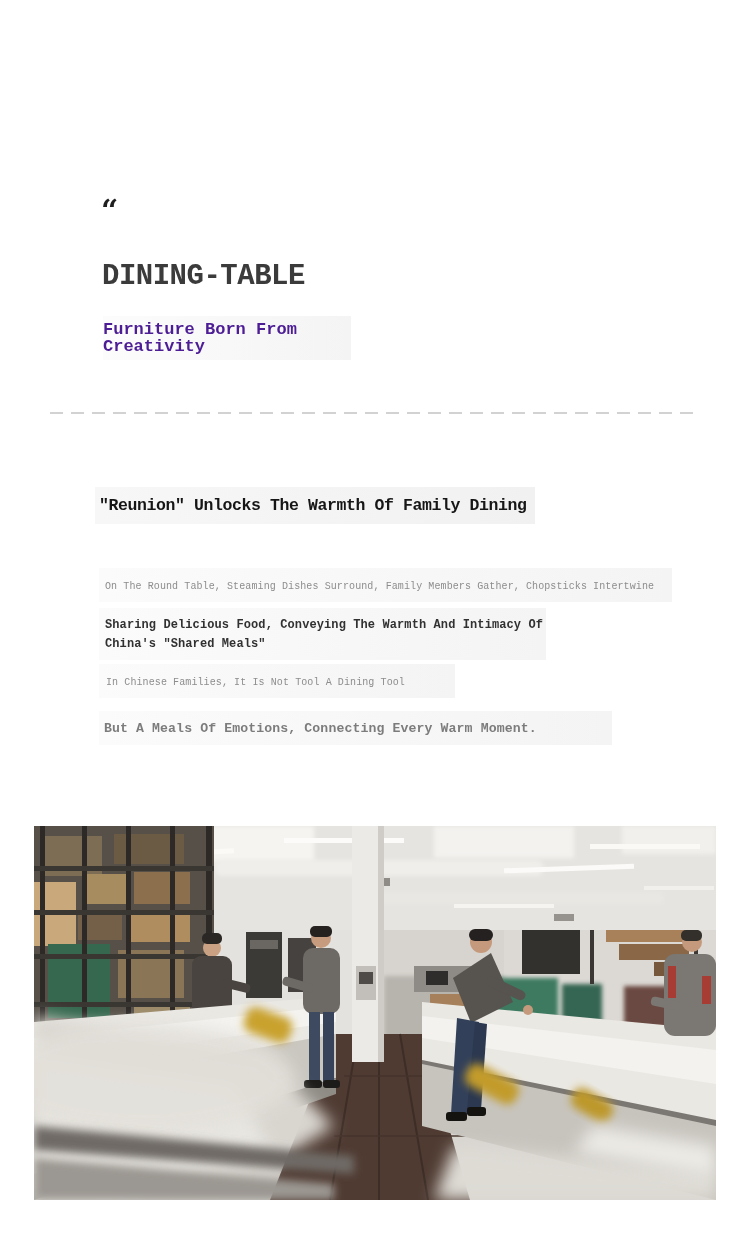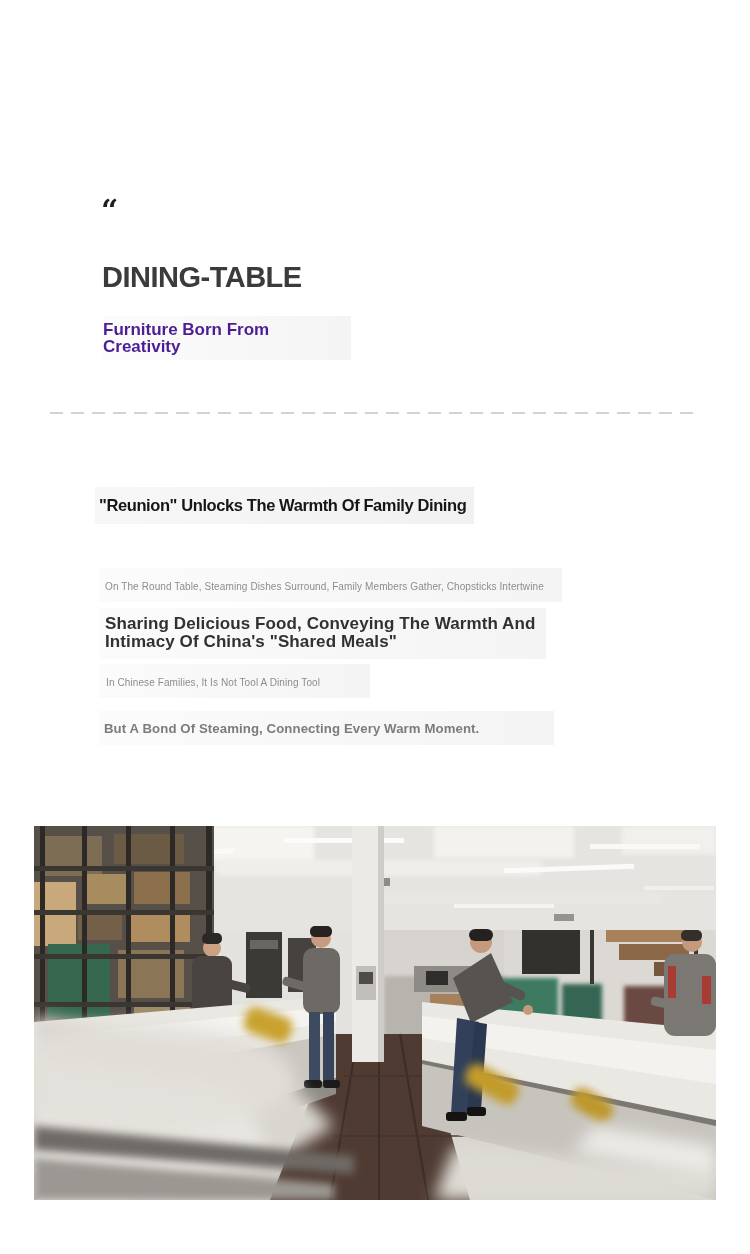--- a/index.html
+++ b/index.html
@@ -1,21 +1,21 @@
 <!DOCTYPE html>
 <html><head>
 <meta charset="utf-8">
 <style>
   html,body{margin:0;padding:0;background:#ffffff;}
   body{
     width:750px;height:1254px;position:relative;overflow:hidden;
     font-family:"Liberation Sans", sans-serif;
     -webkit-font-smoothing:antialiased;
   }
-  .abs{position:absolute;}
+  .abs{position:absolute;font-family:Liberation Mono, monospace;}
 
   
   .quote-mark{
     left:101px;top:196px;font-size:30px;line-height:30px;font-weight:bold;
     color:#1f1f1f;font-family:"DejaVu Serif", serif;
   }
   .hero-title{
     left:102px;top:260px;font-size:29px;font-weight:800;letter-spacing:-0.5px;
     color:#3b3b3b;line-height:34px;white-space:nowrap;
   }
@@ -38,21 +38,21 @@
   .sec-head-box{
     left:95px;top:487px;display:inline-block;padding:9px 8px 9px 4px;
     background:linear-gradient(90deg,#f7f7f7,#f1f1f1);
   }
   .sec-head{
     font-size:16.5px;font-weight:bold;color:#161616;letter-spacing:-0.4px;
     white-space:nowrap;
   }
   .pbox{background:linear-gradient(90deg,#fbfbfb,#f4f4f4);}
   .p-normal{font-size:10px;color:#8d8d8d;font-weight:400;letter-spacing:0.1px;}
-  .p-bold{font-size:17px;color:#313131;font-weight:bold;letter-spacing:0.1px;line-height:15.5px;}
+  .p-bold{font-size:12px;color:#313131;font-weight:bold;letter-spacing:0.1px;line-height:15.5px;}
   .p-semi{font-size:13.2px;color:#7c7c7c;font-weight:bold;letter-spacing:0.1px;}
   .pb1{left:99px;top:568px;padding:8px 18px 8px 6px;display:inline-block;white-space:nowrap;}
   .pb2{left:99px;top:608px;width:447px;padding:7px 0 8px 6px;box-sizing:border-box;}
   .pb3{left:99px;top:664px;padding:8px 50px 8px 7px;display:inline-block;white-space:nowrap;}
   .pb4{left:99px;top:711px;padding:8px 75px 8px 5px;display:inline-block;white-space:nowrap;}
 
   
   .photo-frame{
     left:34px;top:826px;width:682px;height:374px;overflow:hidden;background:#d8d5d0;
   }
@@ -80,21 +80,21 @@
 
 <div class="abs pbox pb2">
   <span class="p-bold">Sharing Delicious Food, Conveying The Warmth And Intimacy Of China's "Shared Meals"</span>
 </div>
 
 <div class="abs pbox pb3">
   <span class="p-normal">In Chinese Families, It Is Not Tool A Dining Tool</span>
 </div>
 
 <div class="abs pbox pb4">
-  <span class="p-semi">But A Bond Of Steaming, Connecting Every Warm Moment.</span>
+  <span class="p-semi">But A Meals Of Emotions, Connecting Every Warm Moment.</span>
 </div>
 
 <div class="abs photo-frame" role="img" aria-label="Furniture workshop interior with workers smoothing material on long white cutting tables, shelving racks of materials on the left and a dark wooden aisle floor">
   <svg width="682" height="374" viewBox="0 0 682 374" xmlns="http://www.w3.org/2000/svg">
     <defs>
       <filter id="f1" x="-20%" y="-20%" width="140%" height="140%">
           <feGaussianBlur stdDeviation="2"></feGaussianBlur>
         </filter>
       <filter id="f2" x="-30%" y="-30%" width="160%" height="160%">
           <feGaussianBlur stdDeviation="4"></feGaussianBlur>

